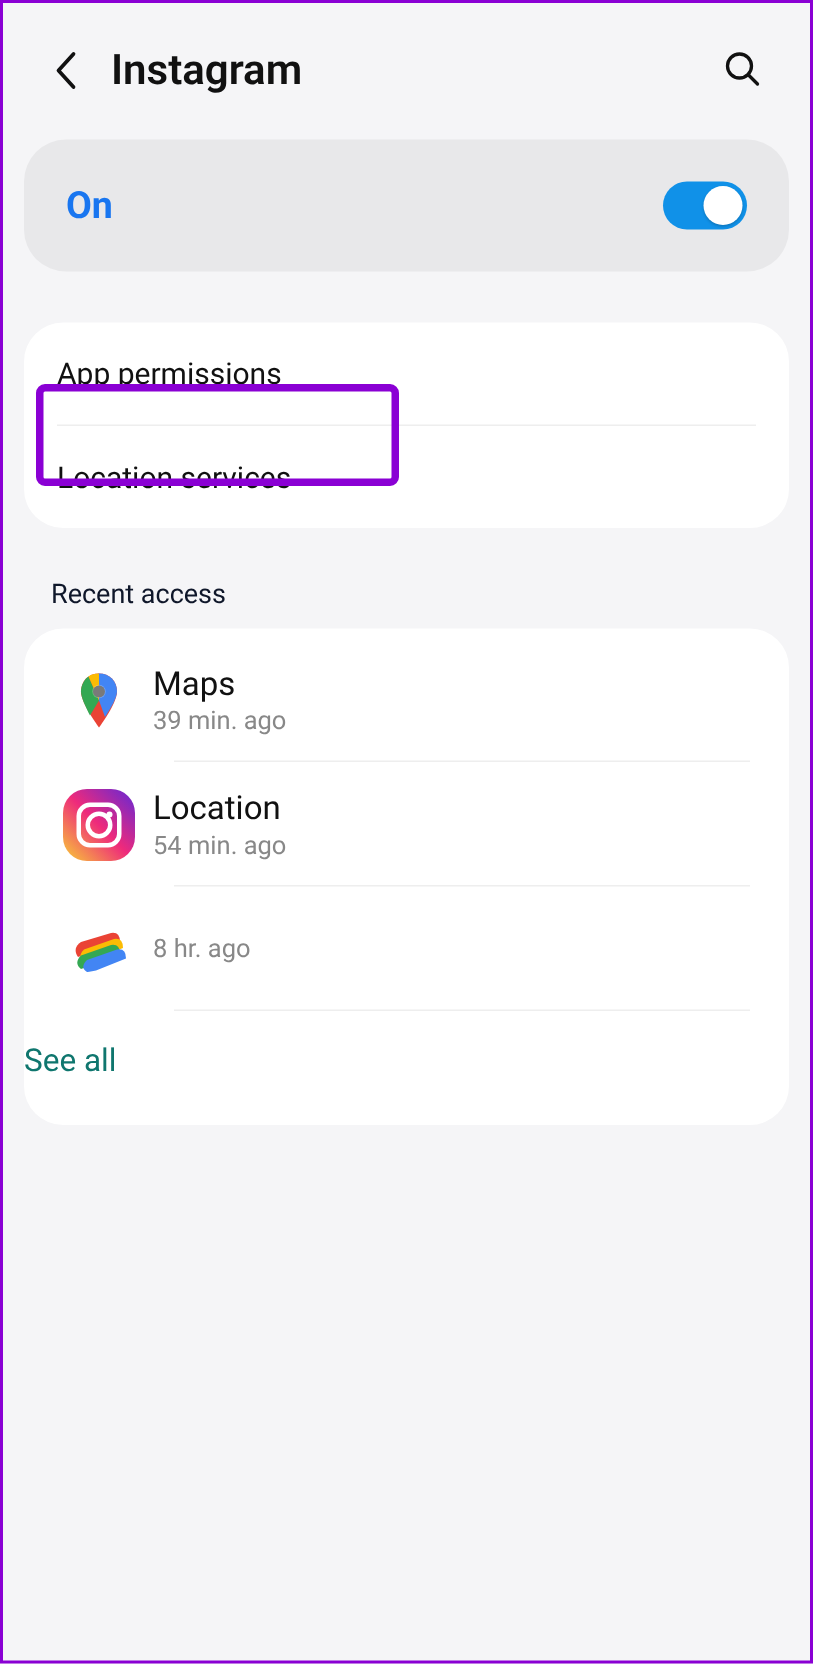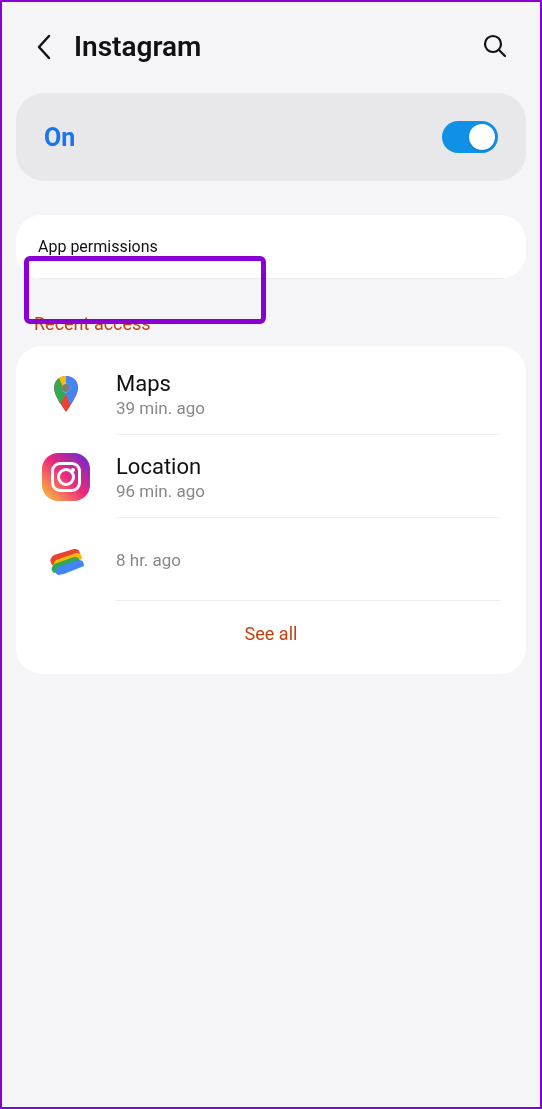--- a/index.html
+++ b/index.html
@@ -71,21 +71,21 @@
       box-shadow: 0 1px 2px rgba(0,0,0,0.2);
     }
     .card {
       margin: 34px 14px 0 14px;
       background: #fff;
       border-radius: 26px;
       overflow: hidden;
     }
     .list-item {
       padding: 22px 22px;
-      font-size: 16px;
+      font-size: 20px;
       color: #111;
       cursor: pointer;
       position: relative;
     }
     .divider {
       height: 1px;
       background: #eee;
       margin: 0 22px;
     }
     .highlight-box {
@@ -94,21 +94,21 @@
       top: 254px;
       width: 242px;
       height: 68px;
       border: 5px solid #8a00d4;
       border-radius: 6px;
       pointer-events: none;
       z-index: 10;
     }
     .section-title {
       font-size: 18px;
-      color: #c2410c;
+      color: #0f172a;
       padding: 34px 32px 12px 32px;
     }
     .recent-card {
       margin: 0 14px;
       background: #fff;
       border-radius: 26px;
       padding: 6px 0 18px 0;
     }
     .app-row {
       display: flex;
@@ -120,42 +120,41 @@
       width: 48px;
       height: 48px;
       border-radius: 14px;
       display: flex;
       align-items: center;
       justify-content: center;
       flex-shrink: 0;
       background: #fff;
     }
     .app-info {
-      margin-left: 26px;
+      margin-left: 12px;
       flex: 1;
     }
     .app-name {
       font-size: 22px;
       color: #111;
       margin-bottom: 2px;
     }
     .app-time {
       font-size: 17px;
       color: #888;
     }
     .app-divider {
       height: 1px;
       background: #eee;
       margin-left: 100px;
       margin-right: 26px;
     }
     .see-all {
-      text-align: center;
-      font-size: 18px;
-      color: #c2410c;
+      font-size: 21px;
+      color: #0f766e;
       padding: 22px 0 12px 0;
       cursor: pointer;
     }
     
     .maps-pin {
       width: 30px;
       height: 40px;
     }
     .ig-icon {
       width: 48px;
@@ -221,20 +220,21 @@
 <div class="toggle-card">
   <span class="toggle-label">On</span>
   <div class="switch">
     <div class="switch-thumb"></div>
   </div>
 </div>
 
 <div class="card">
   <div class="list-item">App permissions</div>
   <div class="divider"></div>
+  <div class="list-item">Location services</div>
 </div>
 
 <div class="highlight-box"></div>
 
 <div class="section-title">Recent access</div>
 
 <div class="recent-card">
   <div class="app-row">
     <div class="app-icon">
       <svg class="maps-pin" viewBox="0 0 30 40">
@@ -254,21 +254,21 @@
   <div class="app-divider"></div>
 
   <div class="app-row">
     <div class="app-icon">
       <div class="ig-icon">
           <div class="ig-inner"></div>
         </div>
     </div>
     <div class="app-info">
       <div class="app-name">Location</div>
-      <div class="app-time">96 min. ago</div>
+      <div class="app-time">54 min. ago</div>
     </div>
   </div>
   <div class="app-divider"></div>
 
   <div class="app-row">
     <div class="app-icon">
       <svg class="gpay-icon" viewBox="0 0 40 30">
         <path d="M6 20 Q2 14 8 10 L28 4 Q34 3 34 10 L12 18 Q6 20 6 20 Z" fill="#ea4335"></path>
         <path d="M10 24 Q5 20 10 15 L30 8 Q36 7 36 14 L16 22 Q10 24 10 24 Z" fill="#fbbc04"></path>
         <path d="M8 28 Q3 24 8 19 L28 12 Q34 11 34 18 L14 26 Q8 28 8 28 Z" fill="#34a853"></path>

